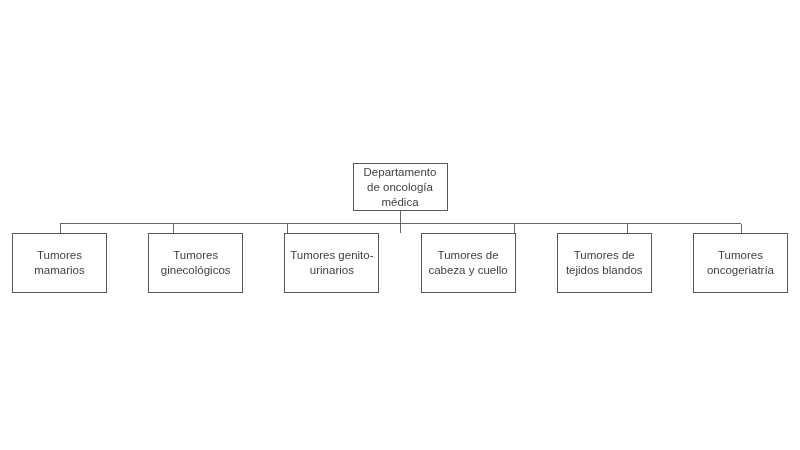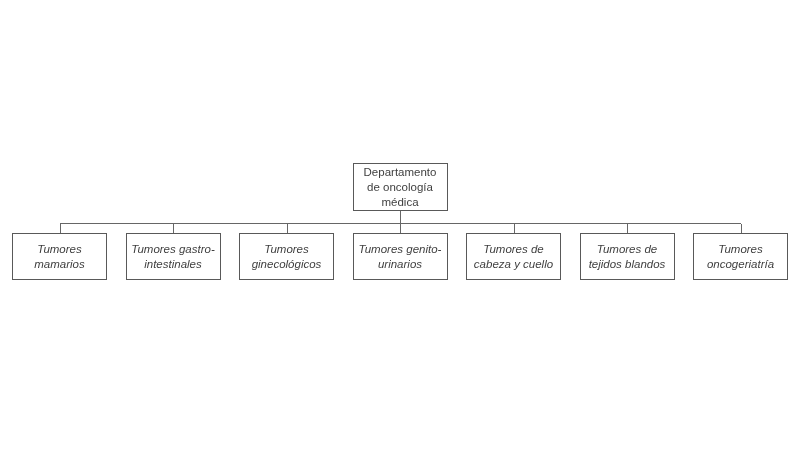--- a/index.html
+++ b/index.html
@@ -40,22 +40,21 @@
     position: absolute;
     left: 12px;
     top: 233px;
     width: 776px;
     height: 47px;
     display: flex;
     justify-content: space-between;
   }
   .child-node {
     width: 95px;
-    height: 47px;
-    font-style: italic;
+    height: 60px;
   }
   .line {
     position: absolute;
     background: #666666;
   }
   .drop-line   { left: 400px;  top: 211px; width: 1px;   height: 13px; }
   .h-bar       { left: 59.5px; top: 223px; width: 681px; height: 1px;  }
   .stub        { top: 224px; width: 1px; height: 9px; }
   .stub-0 { left: 59.5px; }
   .stub-1 { left: 173px;  }
@@ -80,22 +79,20 @@
   <div class="line stub stub-1"></div>
   <div class="line stub stub-2"></div>
   <div class="line stub stub-3"></div>
   <div class="line stub stub-4"></div>
   <div class="line stub stub-5"></div>
   <div class="line stub stub-6"></div>
 
   <div class="children-row">
     <div class="node child-node">Tumores
 mamarios</div>
-    <div class="node child-node">Tumores gastro-
-intestinales</div>
     <div class="node child-node">Tumores
 ginecológicos</div>
     <div class="node child-node">Tumores genito-
 urinarios</div>
     <div class="node child-node">Tumores de
 cabeza y cuello</div>
     <div class="node child-node">Tumores de
 tejidos blandos</div>
     <div class="node child-node">Tumores
 oncogeriatría</div>

